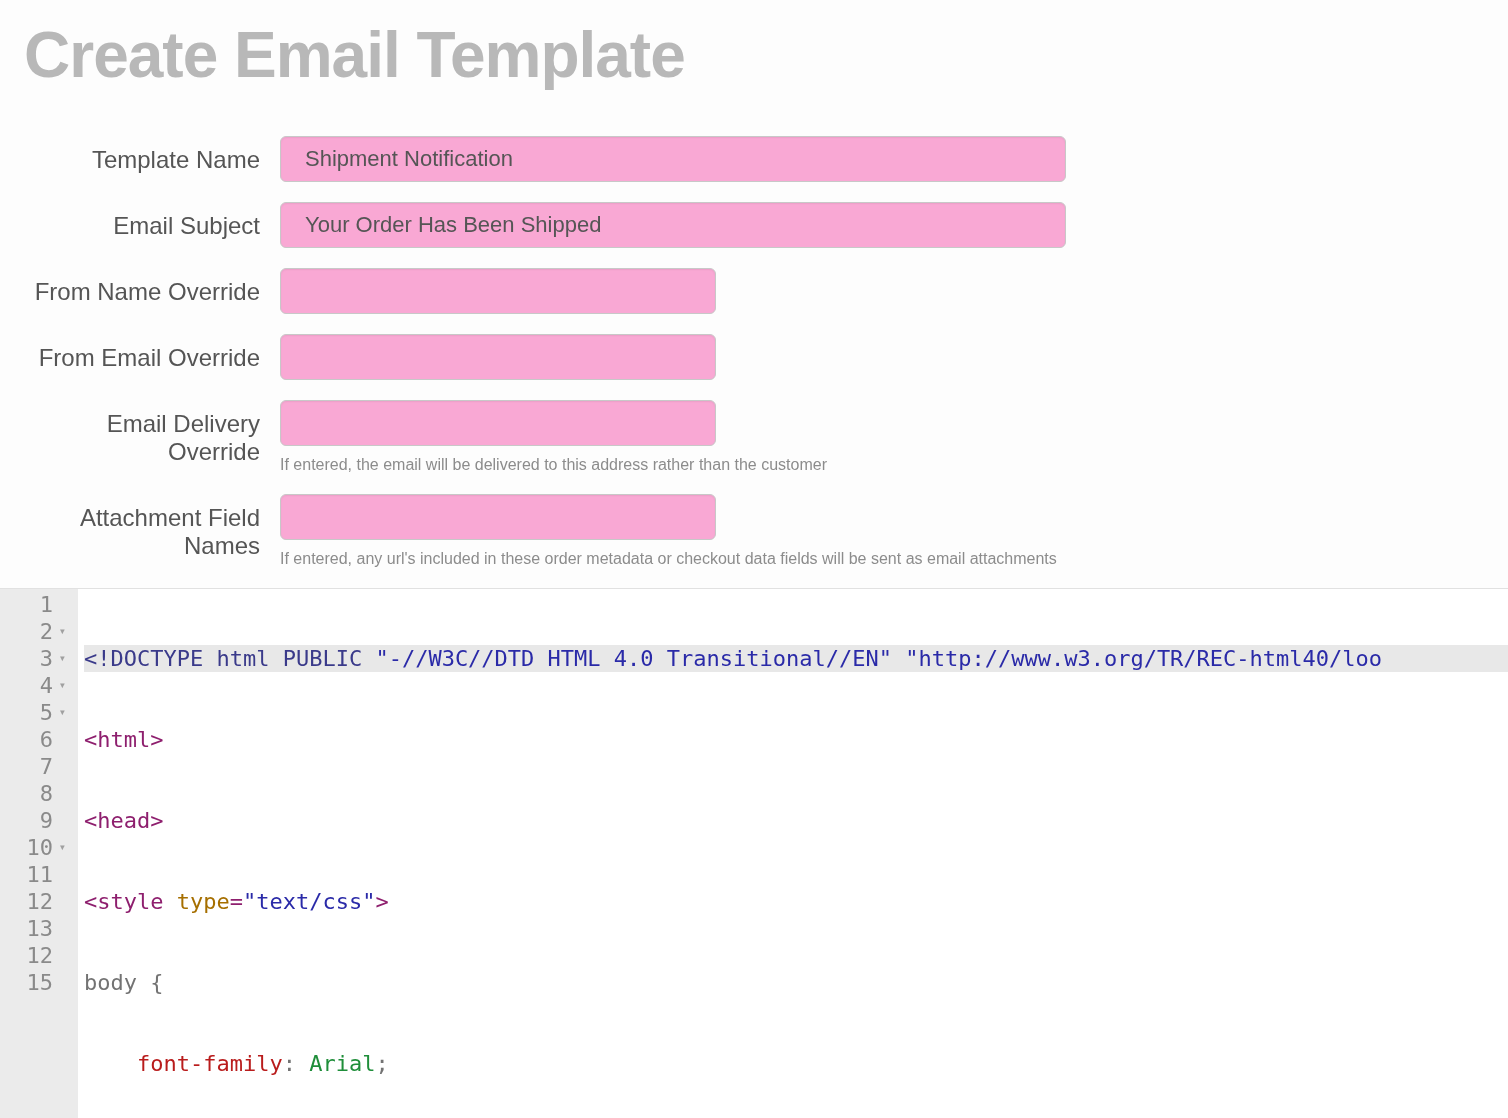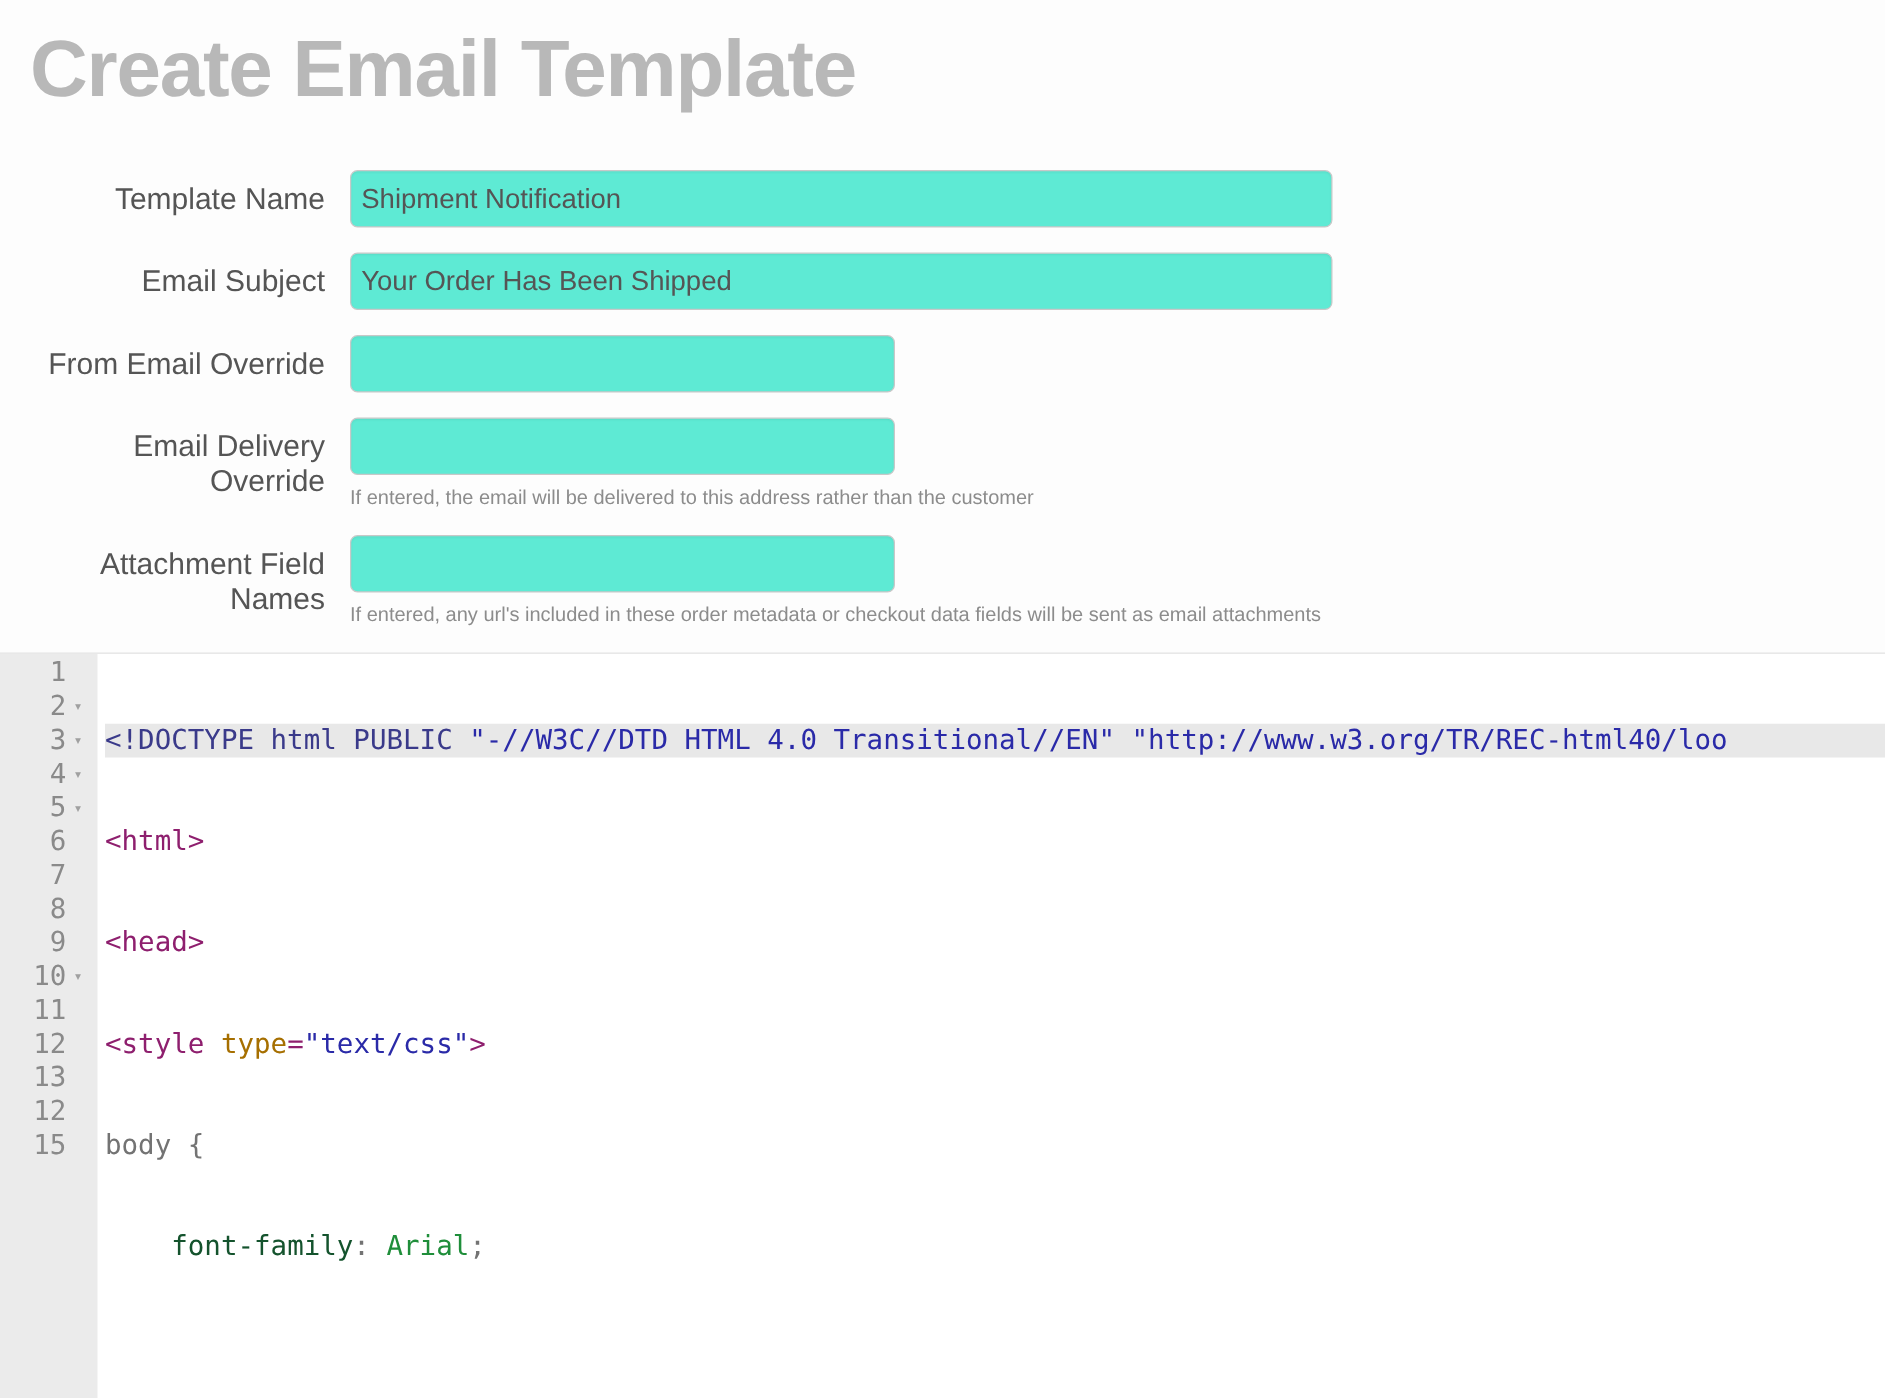--- a/index.html
+++ b/index.html
@@ -36,24 +36,24 @@
     flex-shrink: 0;
   }
   .form-field-wrap {
     display: flex;
     flex-direction: column;
   }
   .form-input {
     height: 46px;
     border: 1px solid #c8c8c8;
     border-radius: 6px;
-    padding: 0 8px;
+    padding: 0 24px;
     font-size: 22px;
     color: #555;
-    background: #5eead4;
+    background: #f9a8d4;
     box-shadow: inset 0 1px 2px rgba(0,0,0,0.06);
     outline: none;
   }
   .form-input.wide { width: 786px; }
   .form-input.med  { width: 436px; }
   .help-text {
     font-size: 16px;
     color: #8c8c8c;
     margin-top: 10px;
     max-width: 1050px;
@@ -99,21 +99,21 @@
     white-space: pre;
     overflow: hidden;
     flex: 1;
   }
   .code-line { height: 27px; }
   .code-line.hl { background: #e8e8e8; }
   .tok-doctype { color: #3a3a8a; }
   .tok-tag     { color: #8e1f6e; }
   .tok-attr    { color: #a66f00; }
   .tok-str     { color: #2a2aa8; }
-  .tok-prop    { color: #14532d; }
+  .tok-prop    { color: #b91c1c; }
   .tok-val     { color: #1f8e3a; }
   .tok-text    { color: #737373; }
 </style>
 </head>
 <body>
 
 <h1 class="page-title">Create Email Template</h1>
 
 <div class="form-section">
 
@@ -124,20 +124,26 @@
     </div>
   </div>
 
   <div class="form-row">
     <label class="form-label">Email Subject</label>
     <div class="form-field-wrap">
       <input class="form-input wide" type="text" value="Your Order Has Been Shipped" style="">
     </div>
   </div>
 
+  <div class="form-row">
+    <label class="form-label">From Name Override</label>
+    <div class="form-field-wrap">
+      <input class="form-input med" type="text" value="" style="">
+    </div>
+  </div>
 
   <div class="form-row">
     <label class="form-label">From Email Override</label>
     <div class="form-field-wrap">
       <input class="form-input med" type="text" value="" style="">
     </div>
   </div>
 
   <div class="form-row">
     <label class="form-label">Email Delivery Override</label>

